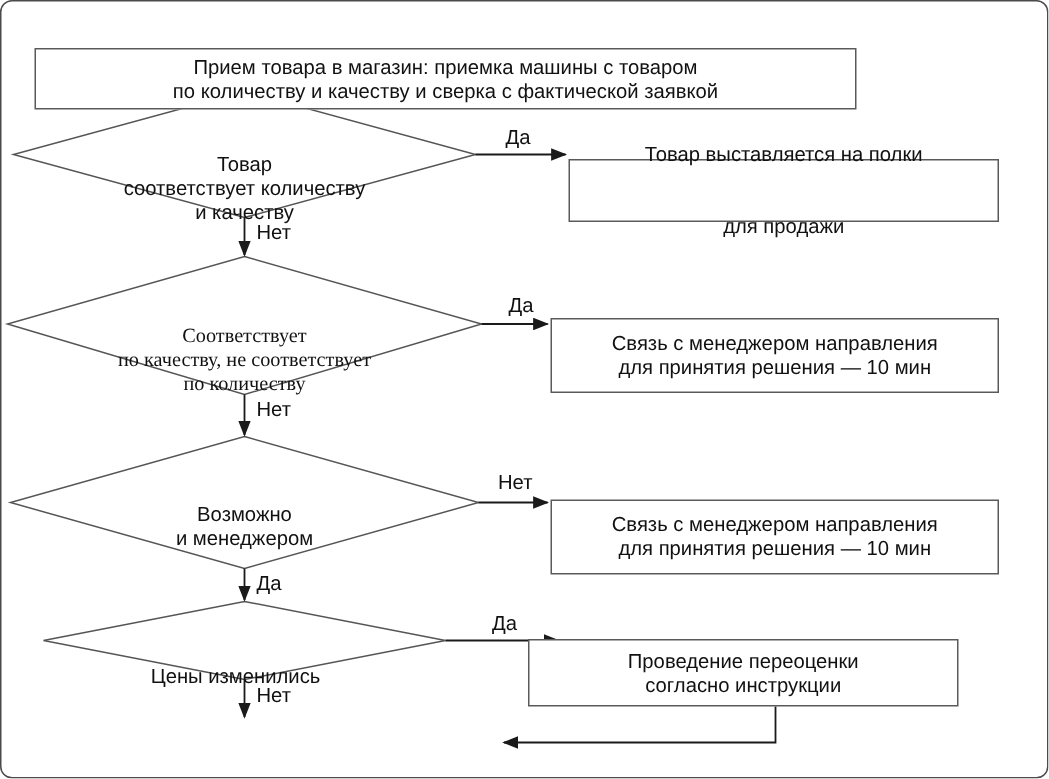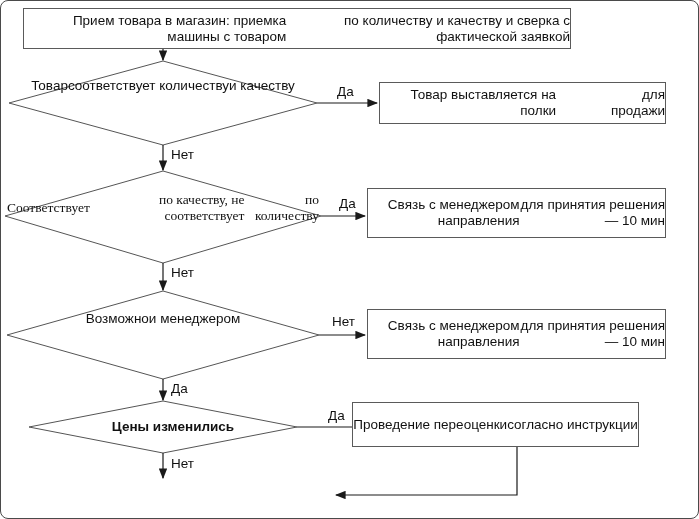--- a/index.html
+++ b/index.html
@@ -3,22 +3,22 @@
 <meta charset="utf-8">
 <style>
   html,body{margin:0;padding:0;background:#ffffff;}
   .canvas{
     position:relative;width:699px;height:519px;background:#ffffff;
     border:1px solid #4a4a4a;border-radius:8px;box-sizing:border-box;
     font-family:"Liberation Sans",sans-serif;font-size:13.5px;color:#111;overflow:hidden;
   }
   .layer{position:absolute;left:0;top:0;width:699px;height:519px;}
   .node{
-    position:absolute;display:flex;flex-direction:row;align-items:center;justify-content:center;
-    text-align:right;line-height:16px;
+    position:absolute;display:flex;flex-direction:column;align-items:center;justify-content:center;
+    text-align:left;line-height:16px;margin-top:24px;
   }
   .rect{border:1px solid #5a5a5a;background:#ffffff;box-sizing:border-box;}
   .dlabel{position:absolute;line-height:15px;}
   .node span{display:block;}
 </style>
 </head>
 <body>
 
 <div class="canvas">
 
@@ -61,21 +61,21 @@
     <span>Соответствует</span>
     <span>по качеству, не соответствует</span>
     <span>по количеству</span>
   </div>
 
   <div class="node" style="left:8px;top:310px;width:308px;">
     <span>Возможно</span>
     <span>и менеджером</span>
   </div>
 
-  <div class="node" style="left:40px;top:418px;width:264px;font-weight:bold;">
+  <div class="node" style="left:24px;top:418px;width:264px;">
     <span>Цены изменились</span>
   </div>
 
   <div class="node rect" style="left:378px;top:81px;width:287px;height:42px;gap:32px;">
     <span>Товар выставляется на полки</span>
     <span>для продажи</span>
   </div>
 
   <div class="node rect" style="left:366px;top:187px;width:299px;height:50px;">
     <span>Связь с менеджером направления</span>

